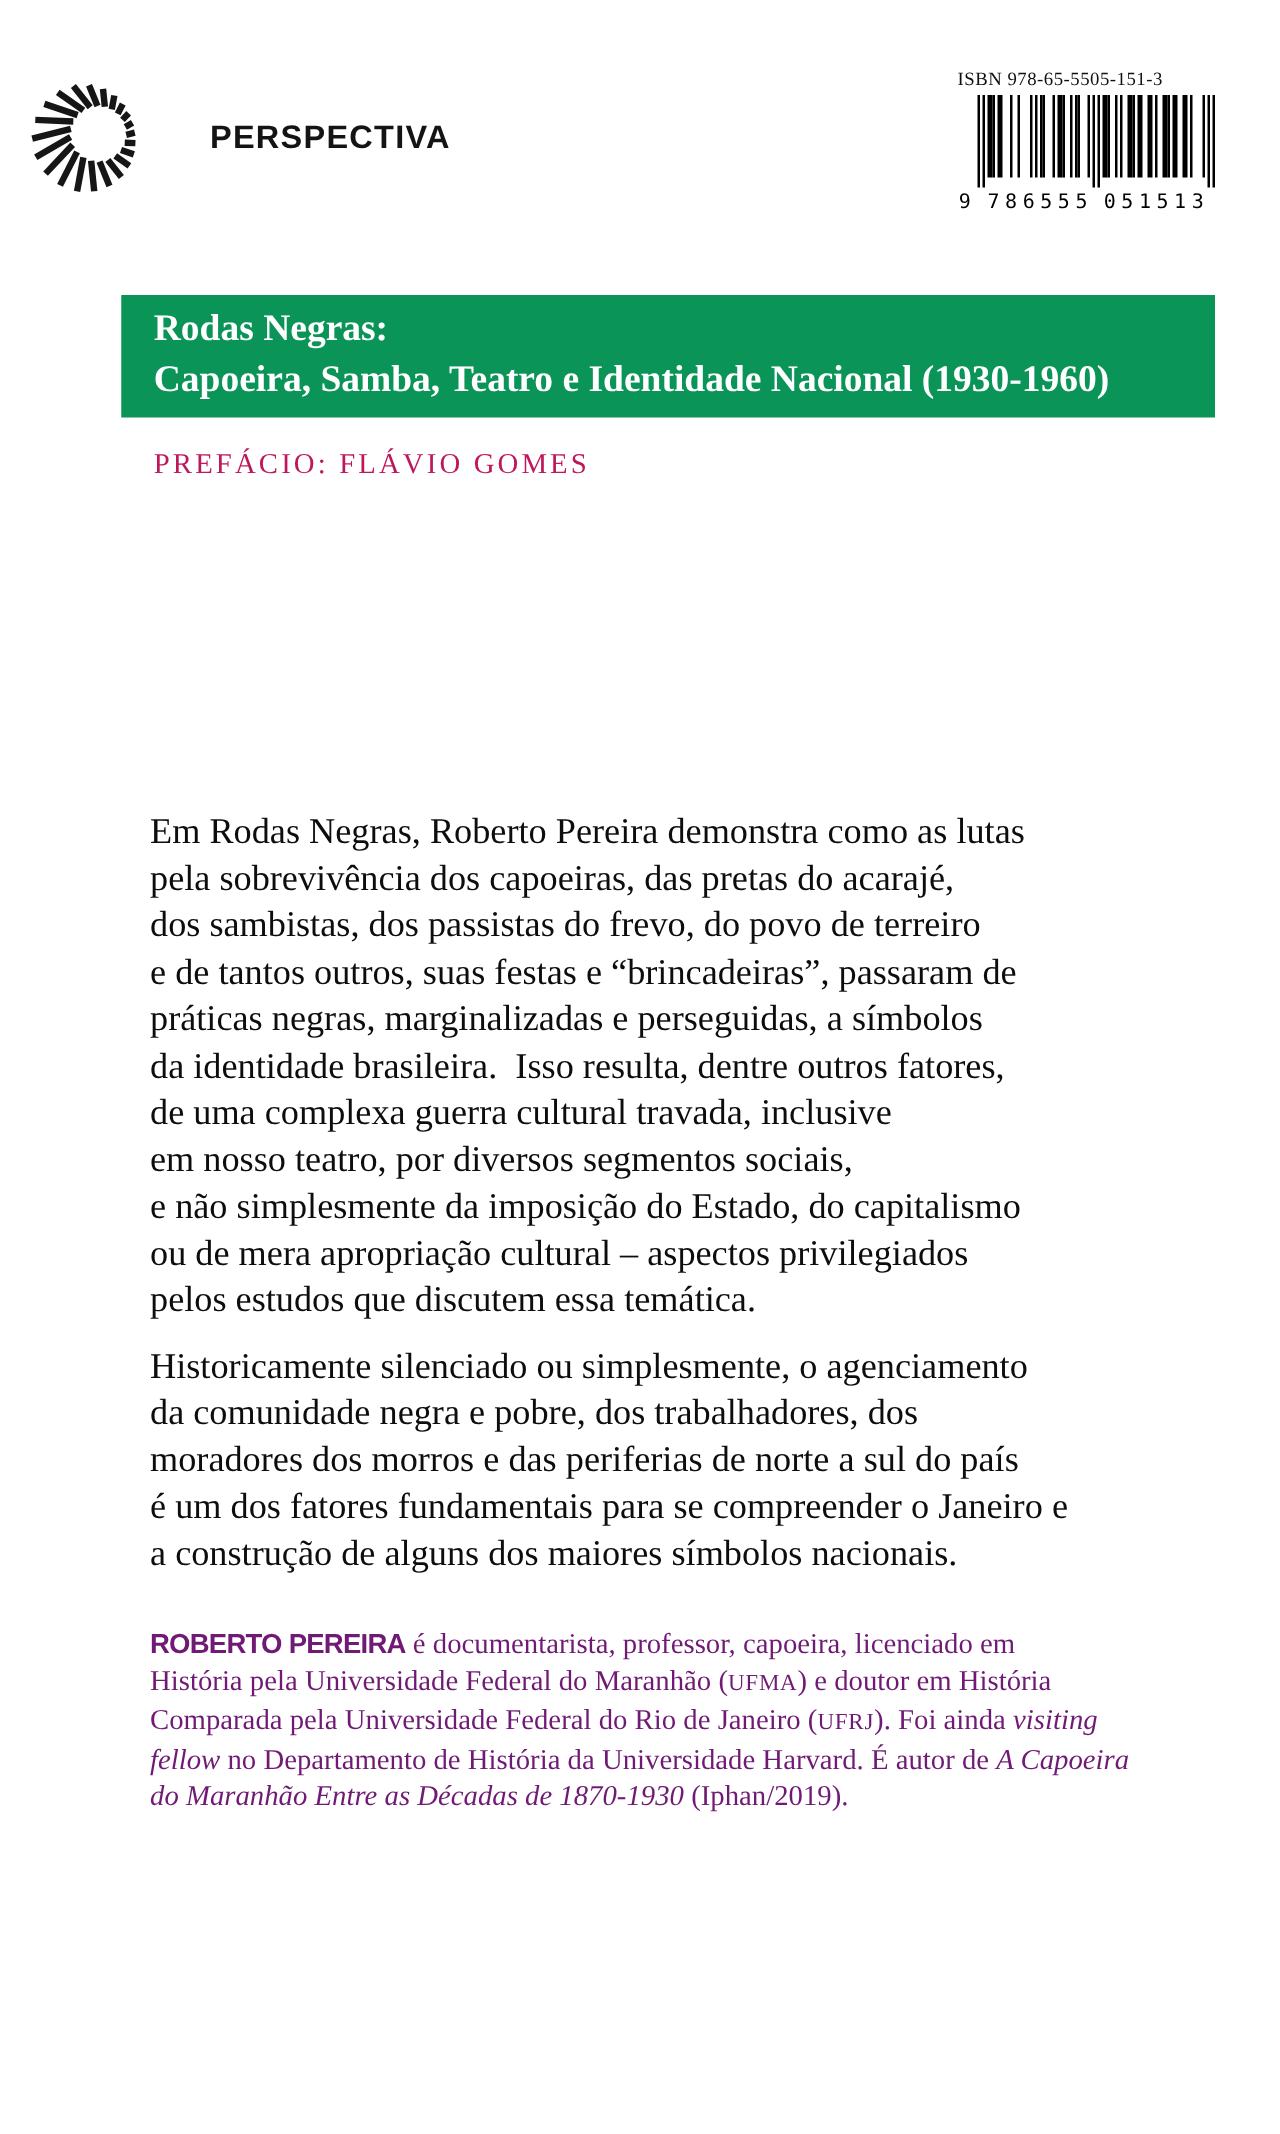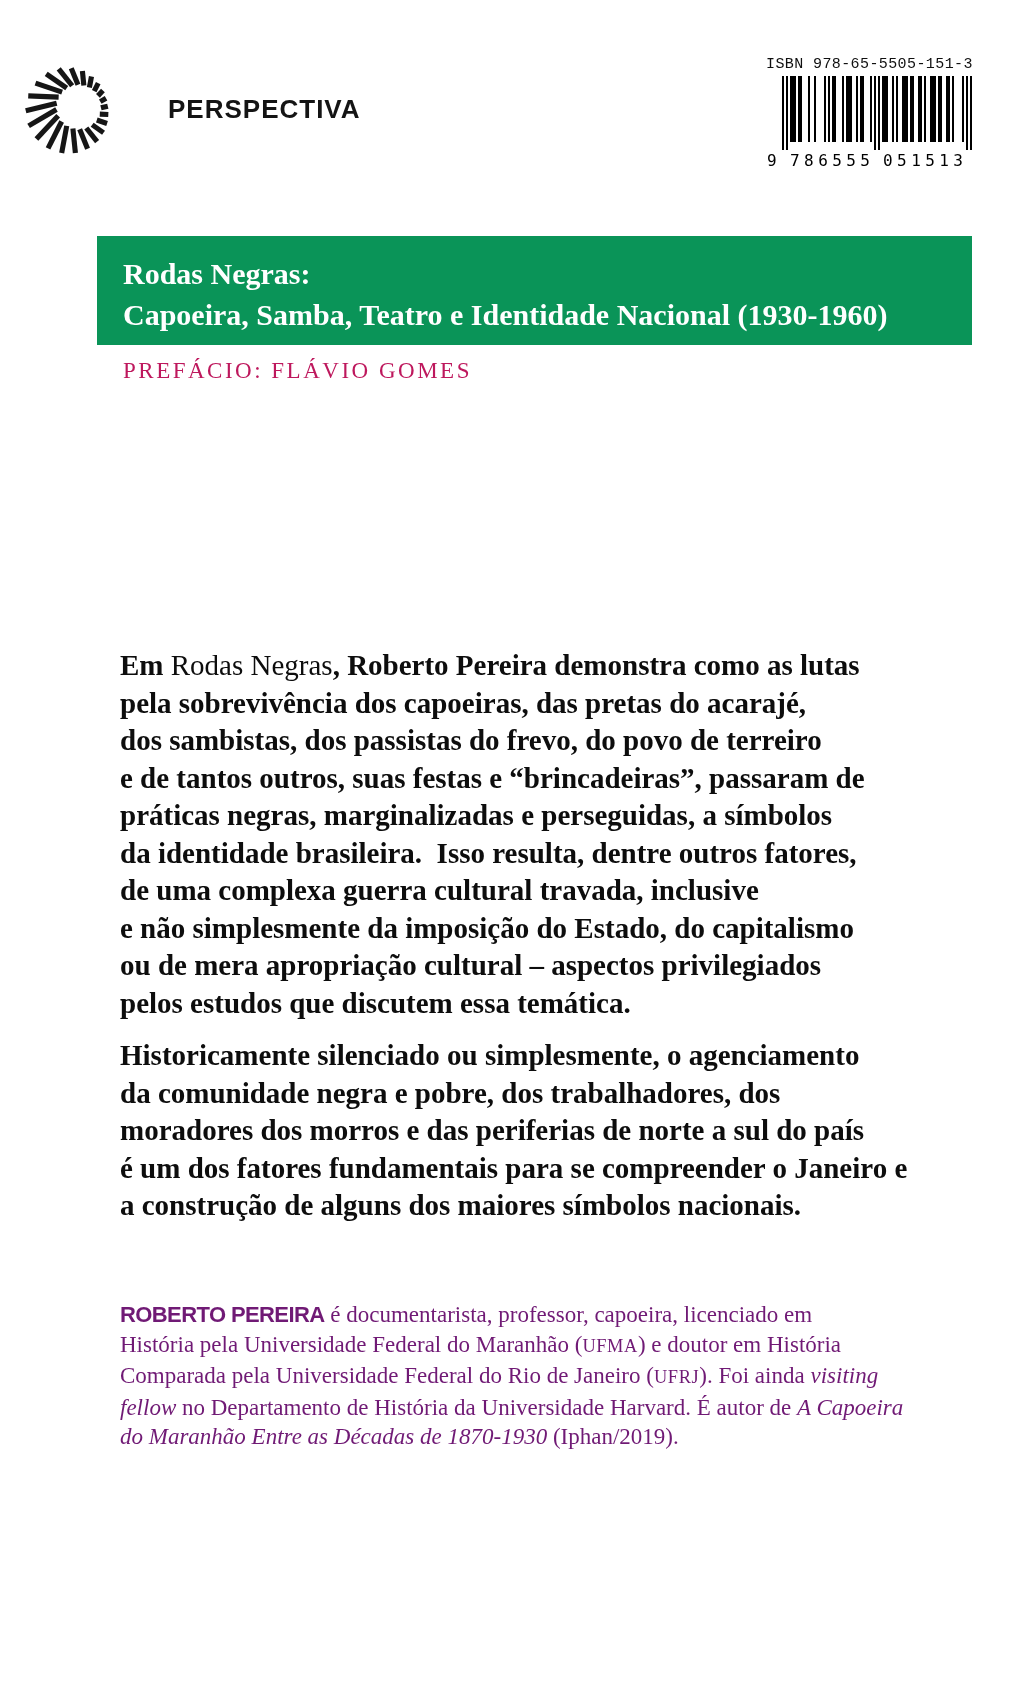--- a/index.html
+++ b/index.html
@@ -7,44 +7,44 @@
         font-family:"Liberation Serif",serif;color:#111;}
 
   
   .brand{position:absolute;left:22px;top:50px;display:flex;align-items:center;}
   .logo{width:114px;height:114px;}
   .wordmark{font-family:"Liberation Sans",sans-serif;font-weight:bold;font-size:26px;
             letter-spacing:1px;color:#141414;margin-left:32px;margin-top:4px;white-space:nowrap;}
 
   
   .barcode-block{position:absolute;left:766px;top:56px;width:206px;text-align:center;}
-  .isbn-label{font-family:Liberation Mono, monospace;font-size:15px;letter-spacing:0.4px;
+  .isbn-label{font-family:Liberation Serif, serif;font-size:15px;letter-spacing:0.4px;
               white-space:nowrap;color:#101010;margin-bottom:3px;text-align:left;}
   .barcode-block svg{display:block;}
 
   
-  .banner{position:absolute;left:97px;top:236px;width:875px;height:109px;background:#0a9458;
+  .banner{position:absolute;left:97px;top:236px;width:875px;height:98px;background:#0a9458;
           box-sizing:border-box;padding:0 0 10px 26px;display:flex;flex-direction:column;
           justify-content:flex-end;}
   .banner .t{font-weight:bold;font-size:30px;line-height:41px;color:#ffffff;white-space:nowrap;}
 
   .preface{position:absolute;left:123px;top:358px;font-size:23px;letter-spacing:2.5px;
            color:#be185d;white-space:nowrap;}
 
   
   .synopsis{position:absolute;left:120px;top:647px;font-size:29px;color:#0d0d0d;}
   .synopsis .line{line-height:37.5px;white-space:nowrap;}
   .synopsis .para + .para{margin-top:15px;}
 
   
   .bio{position:absolute;left:120px;top:1300px;font-size:23px;color:#701a75;}
   .bio .line{line-height:29.6px;white-space:nowrap;}
 
   
-  .run-b{font-weight:bold;}
+  .run-b{font-weight:normal;}
   .run-r{font-weight:normal;}
   .run-i{font-style:italic;}
   .run-sc{font-size:0.8em;letter-spacing:0.6px;}
   .run-name{font-family:"Liberation Sans",sans-serif;font-weight:bold;font-size:22px;
             letter-spacing:-0.6px;}
 </style>
 </head>
 <body>
 
 <div class="page">
@@ -186,20 +186,21 @@
 
   <div class="synopsis">
     <div class="para">
         <div class="line"><span class="run-b">Em </span><span class="run-r">Rodas Negras</span><span class="run-b">, Roberto Pereira demonstra como as lutas</span></div>
         <div class="line"><span class="run-b">pela sobrevivência dos capoeiras, das pretas do acarajé,</span></div>
         <div class="line"><span class="run-b">dos sambistas, dos passistas do frevo, do povo de terreiro</span></div>
         <div class="line"><span class="run-b">e de tantos outros, suas festas e “brincadeiras”, passaram de</span></div>
         <div class="line"><span class="run-b">práticas negras, marginalizadas e perseguidas, a símbolos</span></div>
         <div class="line"><span class="run-b">da identidade brasileira.&nbsp; Isso resulta, dentre outros fatores,</span></div>
         <div class="line"><span class="run-b">de uma complexa guerra cultural travada, inclusive</span></div>
+        <div class="line"><span class="run-b">em nosso teatro, por diversos segmentos sociais,</span></div>
         <div class="line"><span class="run-b">e não simplesmente da imposição do Estado, do capitalismo</span></div>
         <div class="line"><span class="run-b">ou de mera apropriação cultural – aspectos privilegiados</span></div>
         <div class="line"><span class="run-b">pelos estudos que discutem essa temática.</span></div>
       </div>
     <div class="para">
         <div class="line"><span class="run-b">Historicamente silenciado ou simplesmente, o agenciamento</span></div>
         <div class="line"><span class="run-b">da comunidade negra e pobre, dos trabalhadores, dos</span></div>
         <div class="line"><span class="run-b">moradores dos morros e das periferias de norte a sul do país</span></div>
         <div class="line"><span class="run-b">é um dos fatores fundamentais para se compreender o Janeiro e</span></div>
         <div class="line"><span class="run-b">a construção de alguns dos maiores símbolos nacionais.</span></div>

